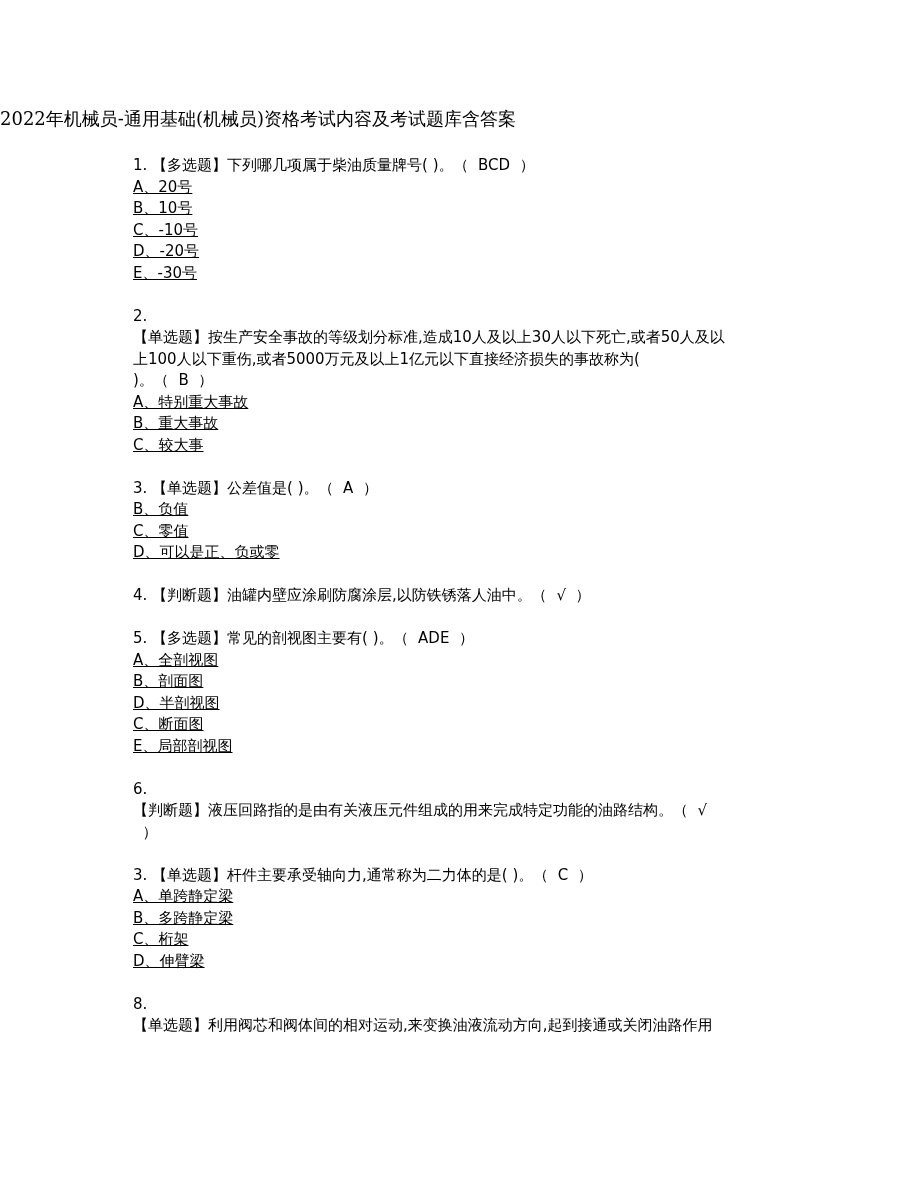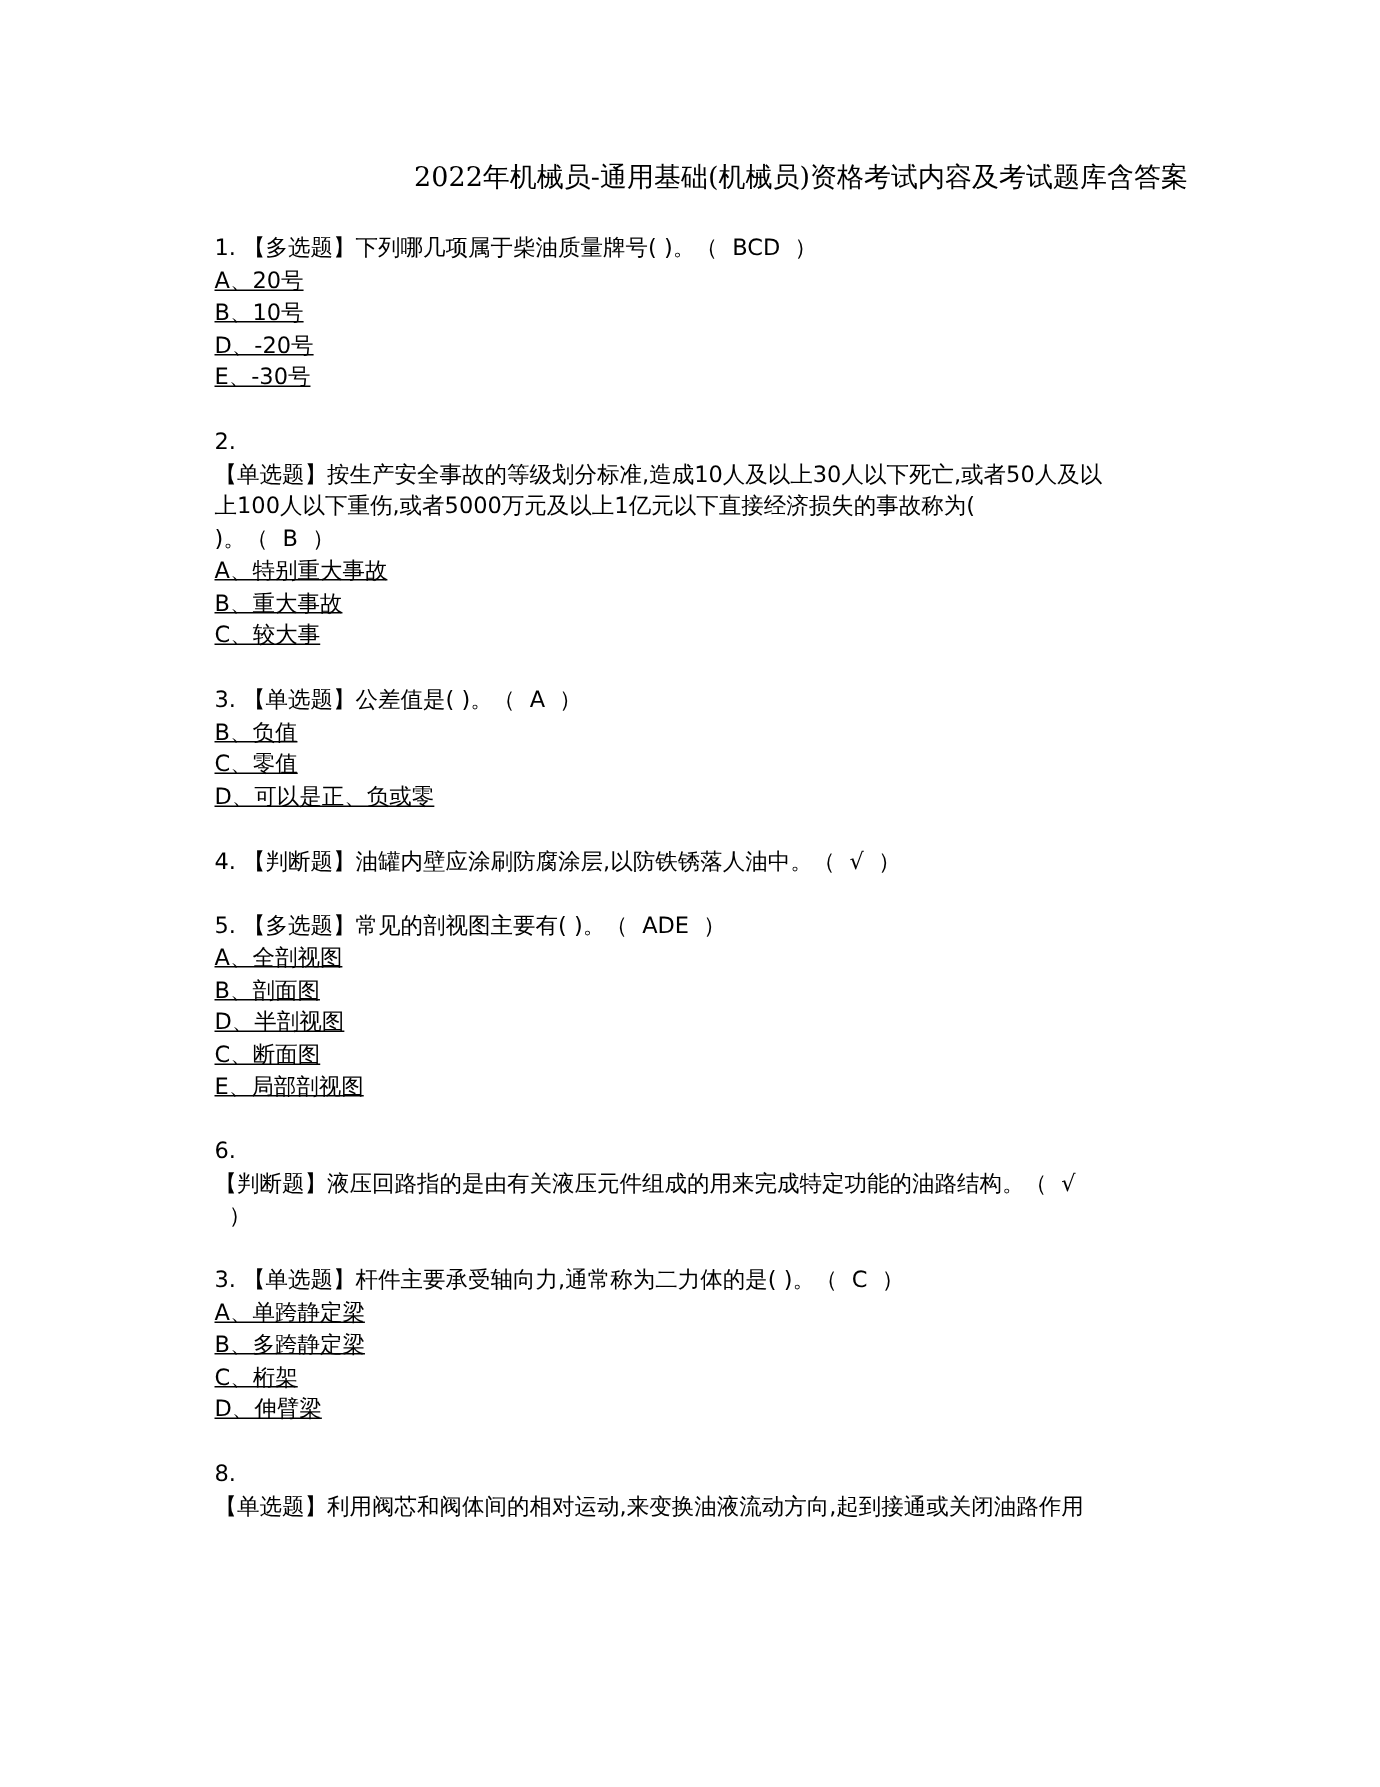--- a/index.html
+++ b/index.html
@@ -3,42 +3,43 @@
   <meta charset="utf-8">
   <style>
     html, body { margin: 0; padding: 0; background: #ffffff; }
     body {
       width: 920px; height: 1191px; position: relative; overflow: hidden;
       color: #000000;
       font-family: "DejaVu Sans", "Liberation Sans", sans-serif;
     }
     .title {
       position: absolute; left: 0; top: 107px; width: 792px;
-      text-align: right;
+      text-align: left;
       font-family: "DejaVu Serif", "Liberation Serif", serif;
       font-size: 18px; line-height: 24px;
     }
     .content {
-      position: absolute; left: 143px; top: 155px; width: 660px;
+      position: absolute; left: 133px; top: 155px; width: 660px;
       font-size: 15px; line-height: 21.5px;
     }
     .q { margin: 0 0 21.5px 0; }
     .line { white-space: pre-wrap; display: block; min-height: 21.5px; }
     .opt { display: block; white-space: pre; text-decoration: underline; }
   </style>
 </head>
 <body>
 
 <div class="title">2022年机械员-通用基础(机械员)资格考试内容及考试题库含答案</div>
 
 <div class="content">
   <div class="q">
     <span class="line">1. 【多选题】下列哪几项属于柴油质量牌号( )。（  BCD  ）</span>
     <span class="opt">A、20号</span>
     <span class="opt">B、10号</span>
+    <span class="opt">C、-10号</span>
     <span class="opt">D、-20号</span>
     <span class="opt">E、-30号</span>
   </div>
 
   <div class="q">
     <span class="line">2.</span>
     <span class="line">【单选题】按生产安全事故的等级划分标准,造成10人及以上30人以下死亡,或者50人及以</span>
     <span class="line">上100人以下重伤,或者5000万元及以上1亿元以下直接经济损失的事故称为(</span>
     <span class="line">)。（  B  ）</span>
     <span class="opt">A、特别重大事故</span>

